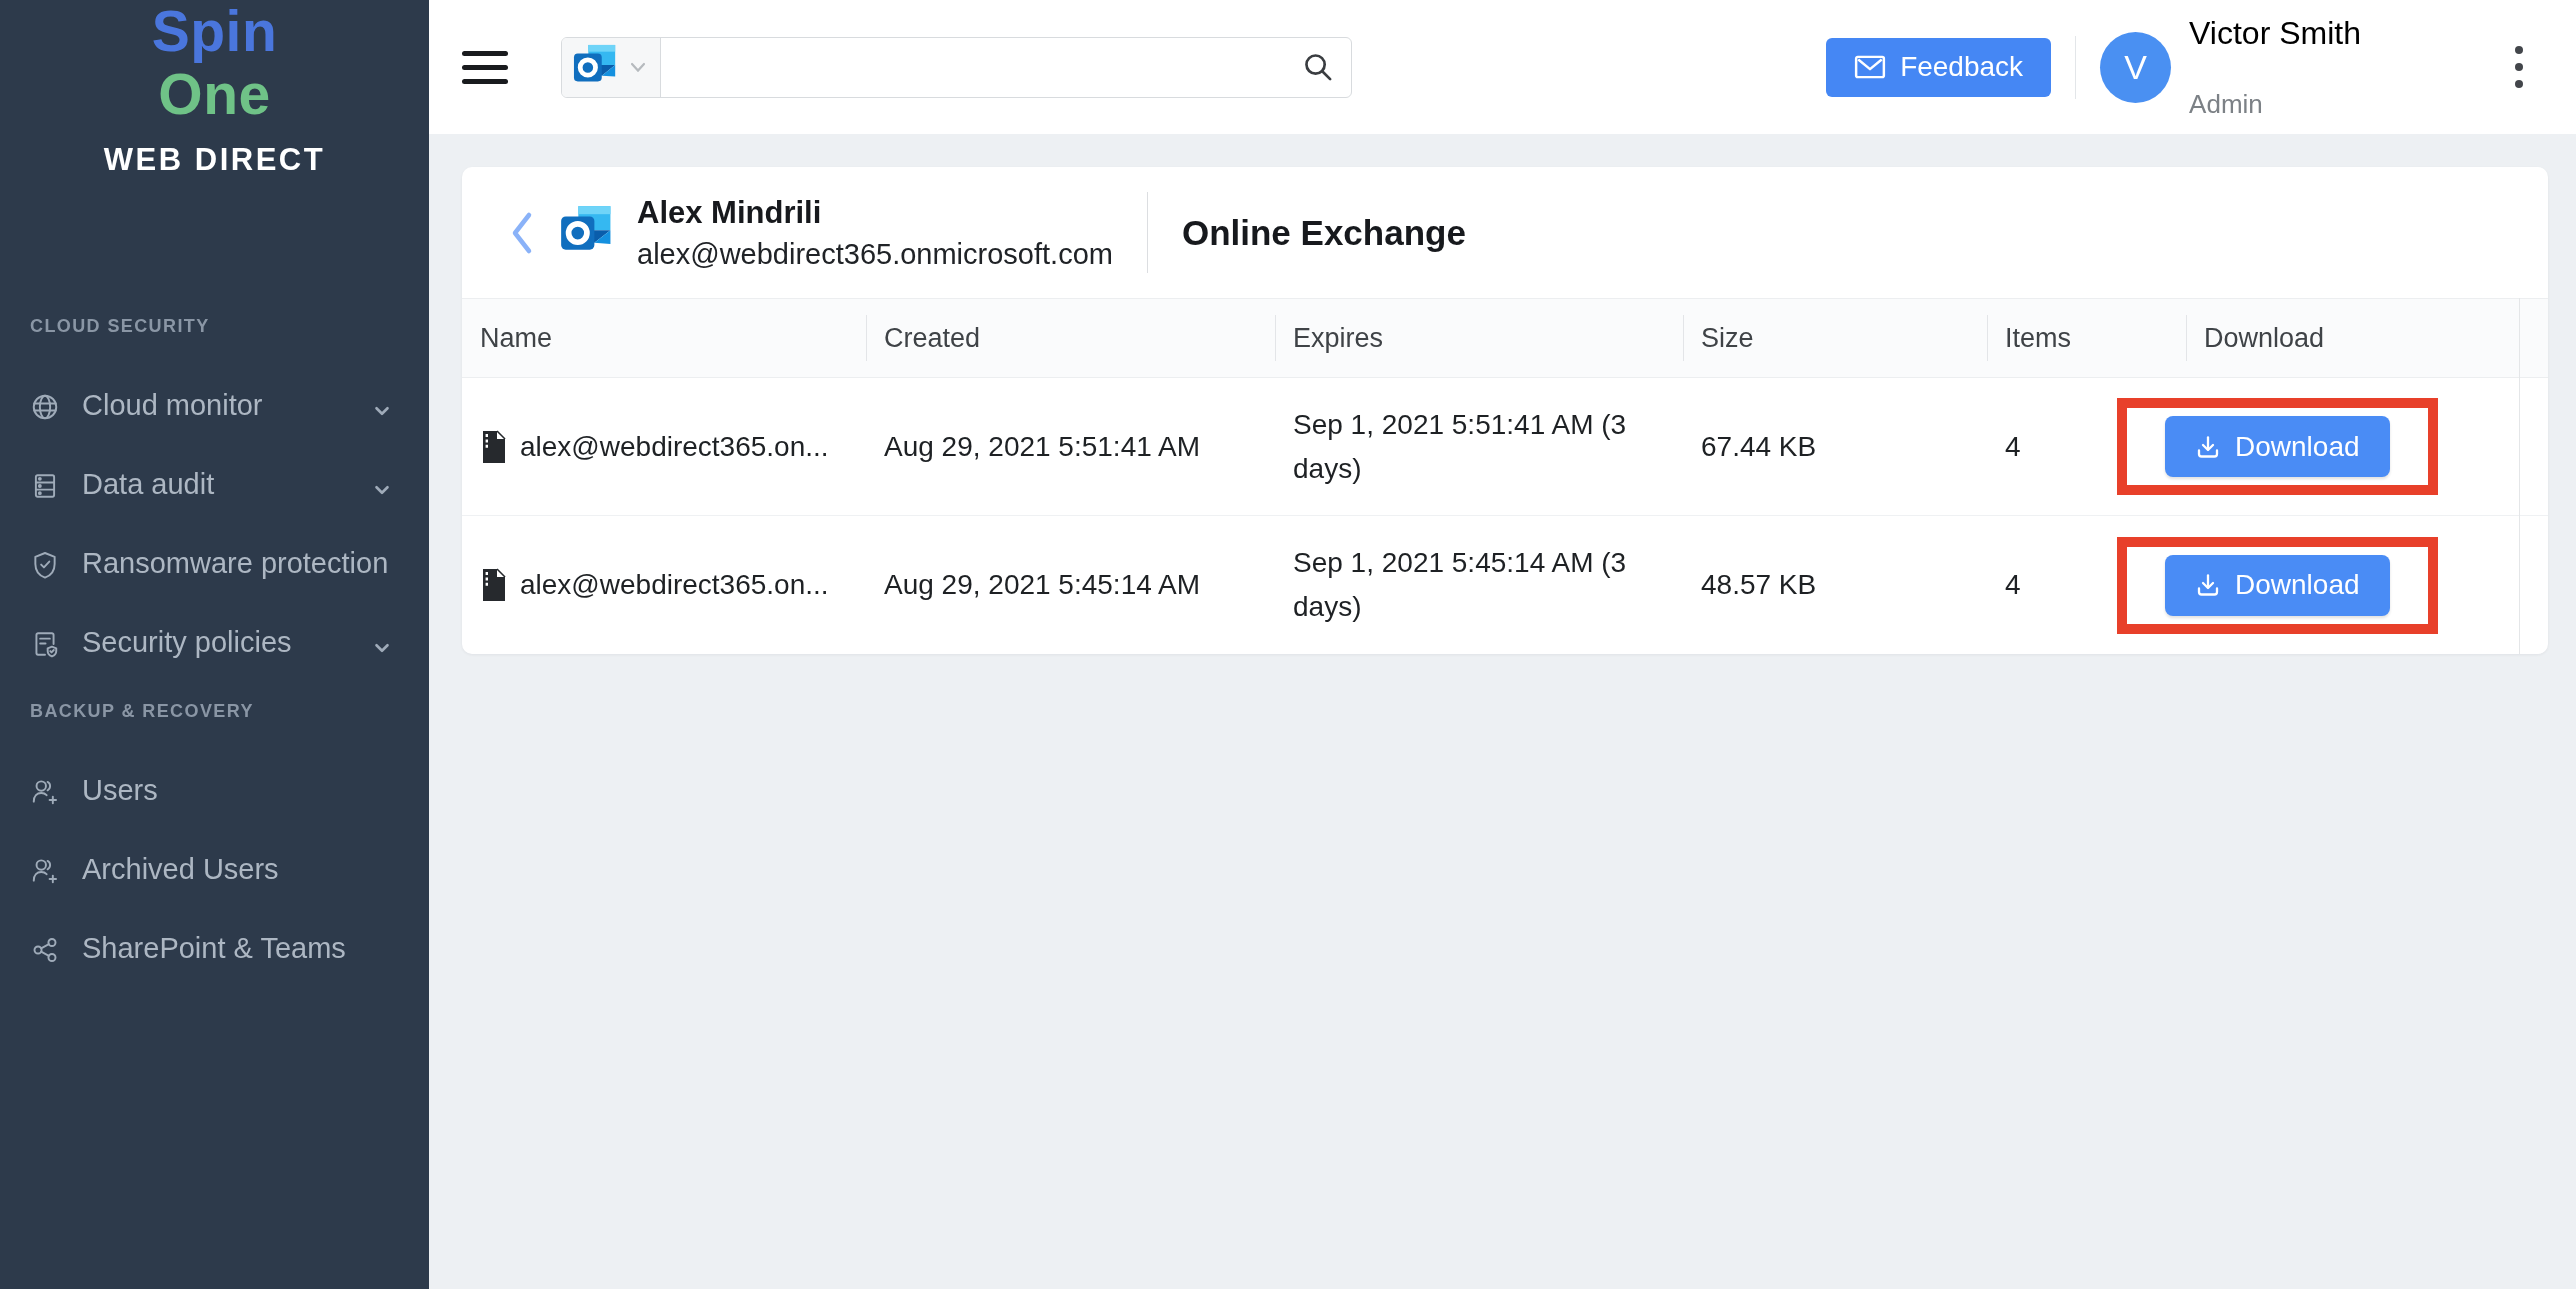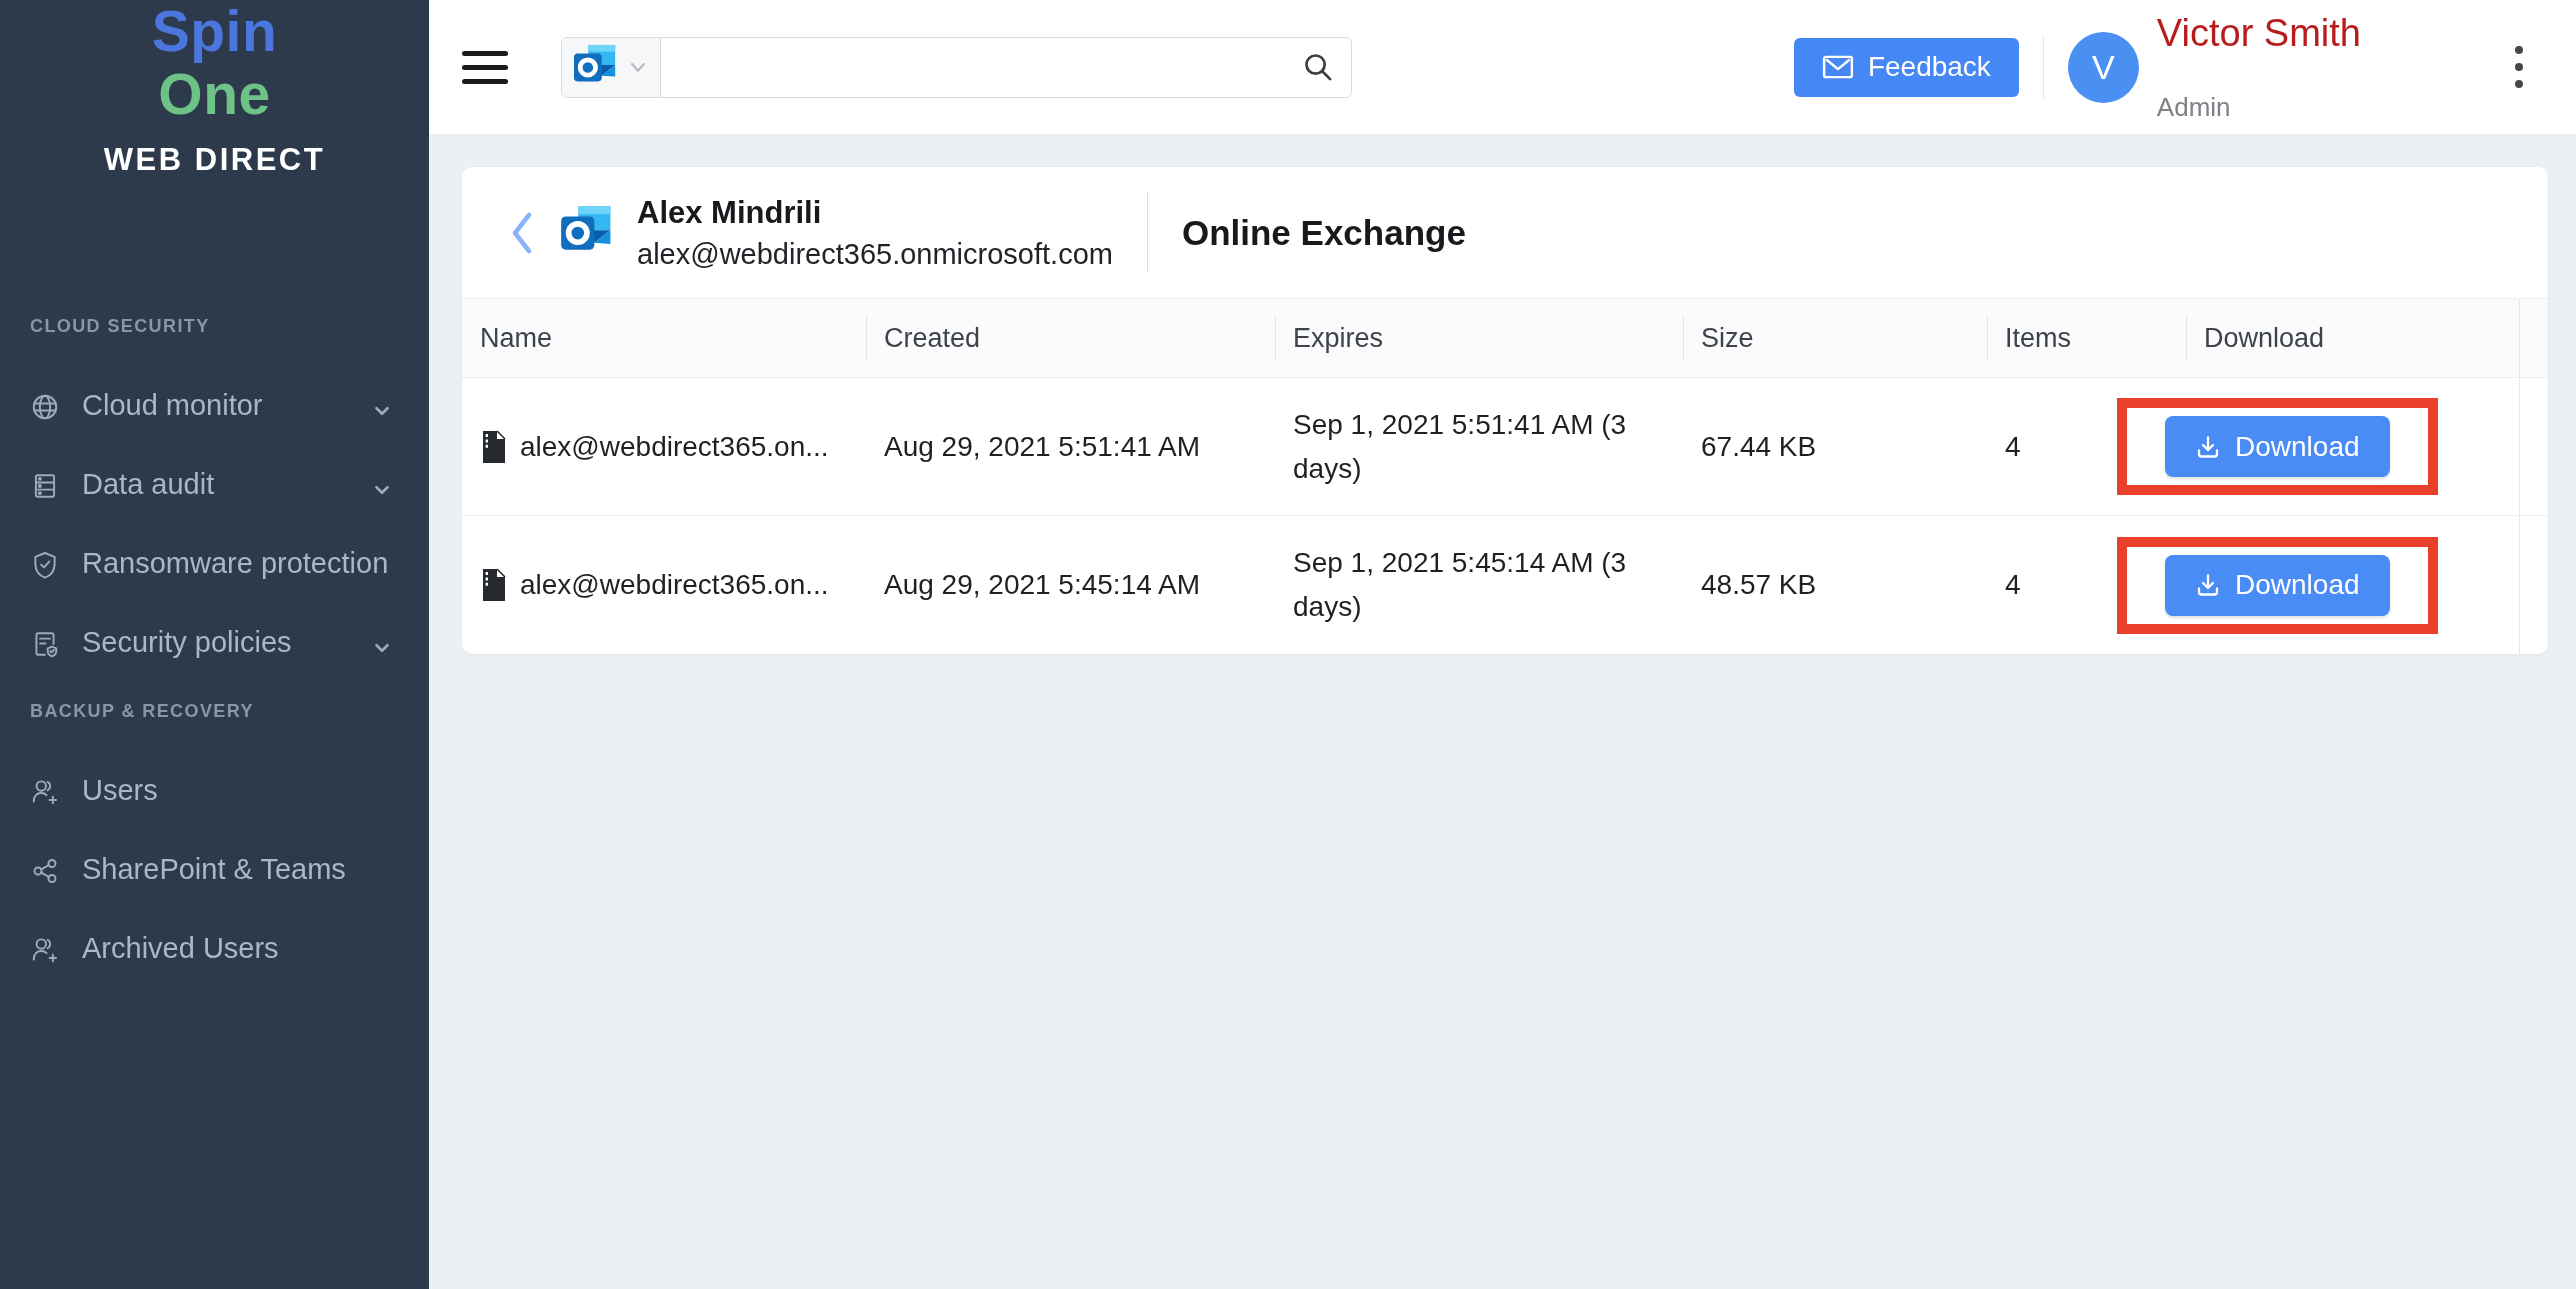--- a/index.html
+++ b/index.html
@@ -30,21 +30,21 @@
 
   .searchbox { margin-left:53px; width:791px; height:61px; border:1px solid #d8dbde; border-radius:6px; display:flex; background:#fff; overflow:hidden; }
   .search-seg { width:99px; background:#f6f7f8; border-right:1px solid #d8dbde; display:flex; align-items:center; justify-content:center; gap:7px; cursor:pointer; }
   .search-input { flex:1; border:none; outline:none; font-size:27px; padding:0 16px; font-family:inherit; color:#202124; }
   .search-glass { align-self:center; margin-right:16px; display:flex; cursor:pointer; }
 
   .feedback-btn { margin-left:auto; height:59px; padding:0 28px; background:#4587f4; border:none; border-radius:6px; color:#fff; font-size:28px; font-family:inherit; display:flex; align-items:center; gap:14px; cursor:pointer; }
   .topbar-divider { width:1px; height:63px; background:#e3e6e9; margin:0 24px; }
   .avatar { width:71px; height:71px; border-radius:50%; background:#4a90f2; color:#fff; font-size:34px; display:flex; align-items:center; justify-content:center; cursor:pointer; }
   .user-block { margin-left:18px; display:flex; flex-direction:column; gap:5px; cursor:pointer; }
-  .user-name { color:#b91c1c; font-size:38px; }
+  .user-name { color:#000000; font-size:32px; }
   .user-role { color:#7c8186; font-size:26px;margin-top:32px; }
   .kebab { margin-left:148px; display:flex; flex-direction:column; gap:9px; cursor:pointer; padding:6px; }
   .kebab i { width:8px; height:8px; border-radius:50%; background:#43464b; }
 
   .content { flex:1; background:#edf0f3; padding:33px 28px 0 33px; }
   .card { background:#fff; border-radius:10px; width:2086px; height:487px; box-shadow:0 1px 3px rgba(16,24,40,.06); position:relative; }
 
   
   .card-header { height:131px; display:flex; align-items:center; padding-left:40px; }
   .back-btn { width:40px; display:flex; justify-content:center; cursor:pointer; }
@@ -162,41 +162,41 @@
             <line x1="21.3" y1="18.5" x2="21.3" y2="24.5"></line>
             <line x1="18.3" y1="21.5" x2="24.3" y2="21.5"></line>
           </svg>
       </span>
       <span class="nav-label">Users</span>
     </div>
 
     <div class="nav-item">
       <span class="nav-ico">
         <svg width="30" height="30" viewBox="0 0 28 28">
+            <circle cx="10.5" cy="8.5" r="4.4"></circle>
+            <path d="M3.5 23 C3.5 17.6 6.6 15 10.5 15 C12.6 15 14.3 15.7 15.5 17"></path>
+            <path d="M16.4 4.6 A4.4 4.4 0 0 1 16.4 12.4"></path>
+            <line x1="21.3" y1="18.5" x2="21.3" y2="24.5"></line>
+            <line x1="18.3" y1="21.5" x2="24.3" y2="21.5"></line>
+          </svg>
+      </span>
+      <span class="nav-label">Archived Users</span>
+    </div>
+
+    <div class="nav-item">
+      <span class="nav-ico">
+        <svg width="30" height="30" viewBox="0 0 28 28">
             <circle cx="20.5" cy="7" r="3.3"></circle>
             <circle cx="7.5" cy="14" r="3.3"></circle>
             <circle cx="20.5" cy="21" r="3.3"></circle>
             <line x1="10.4" y1="12.4" x2="17.6" y2="8.6"></line>
             <line x1="10.4" y1="15.6" x2="17.6" y2="19.4"></line>
           </svg>
       </span>
       <span class="nav-label">SharePoint &amp; Teams</span>
-    </div>
-
-    <div class="nav-item">
-      <span class="nav-ico">
-        <svg width="30" height="30" viewBox="0 0 28 28">
-            <circle cx="10.5" cy="8.5" r="4.4"></circle>
-            <path d="M3.5 23 C3.5 17.6 6.6 15 10.5 15 C12.6 15 14.3 15.7 15.5 17"></path>
-            <path d="M16.4 4.6 A4.4 4.4 0 0 1 16.4 12.4"></path>
-            <line x1="21.3" y1="18.5" x2="21.3" y2="24.5"></line>
-            <line x1="18.3" y1="21.5" x2="24.3" y2="21.5"></line>
-          </svg>
-      </span>
-      <span class="nav-label">Archived Users</span>
     </div>
   </aside>
 
   <div class="main">
 
     <header class="topbar">
       <div class="hamburger">
           <i></i>
           <i></i>
           <i></i>

